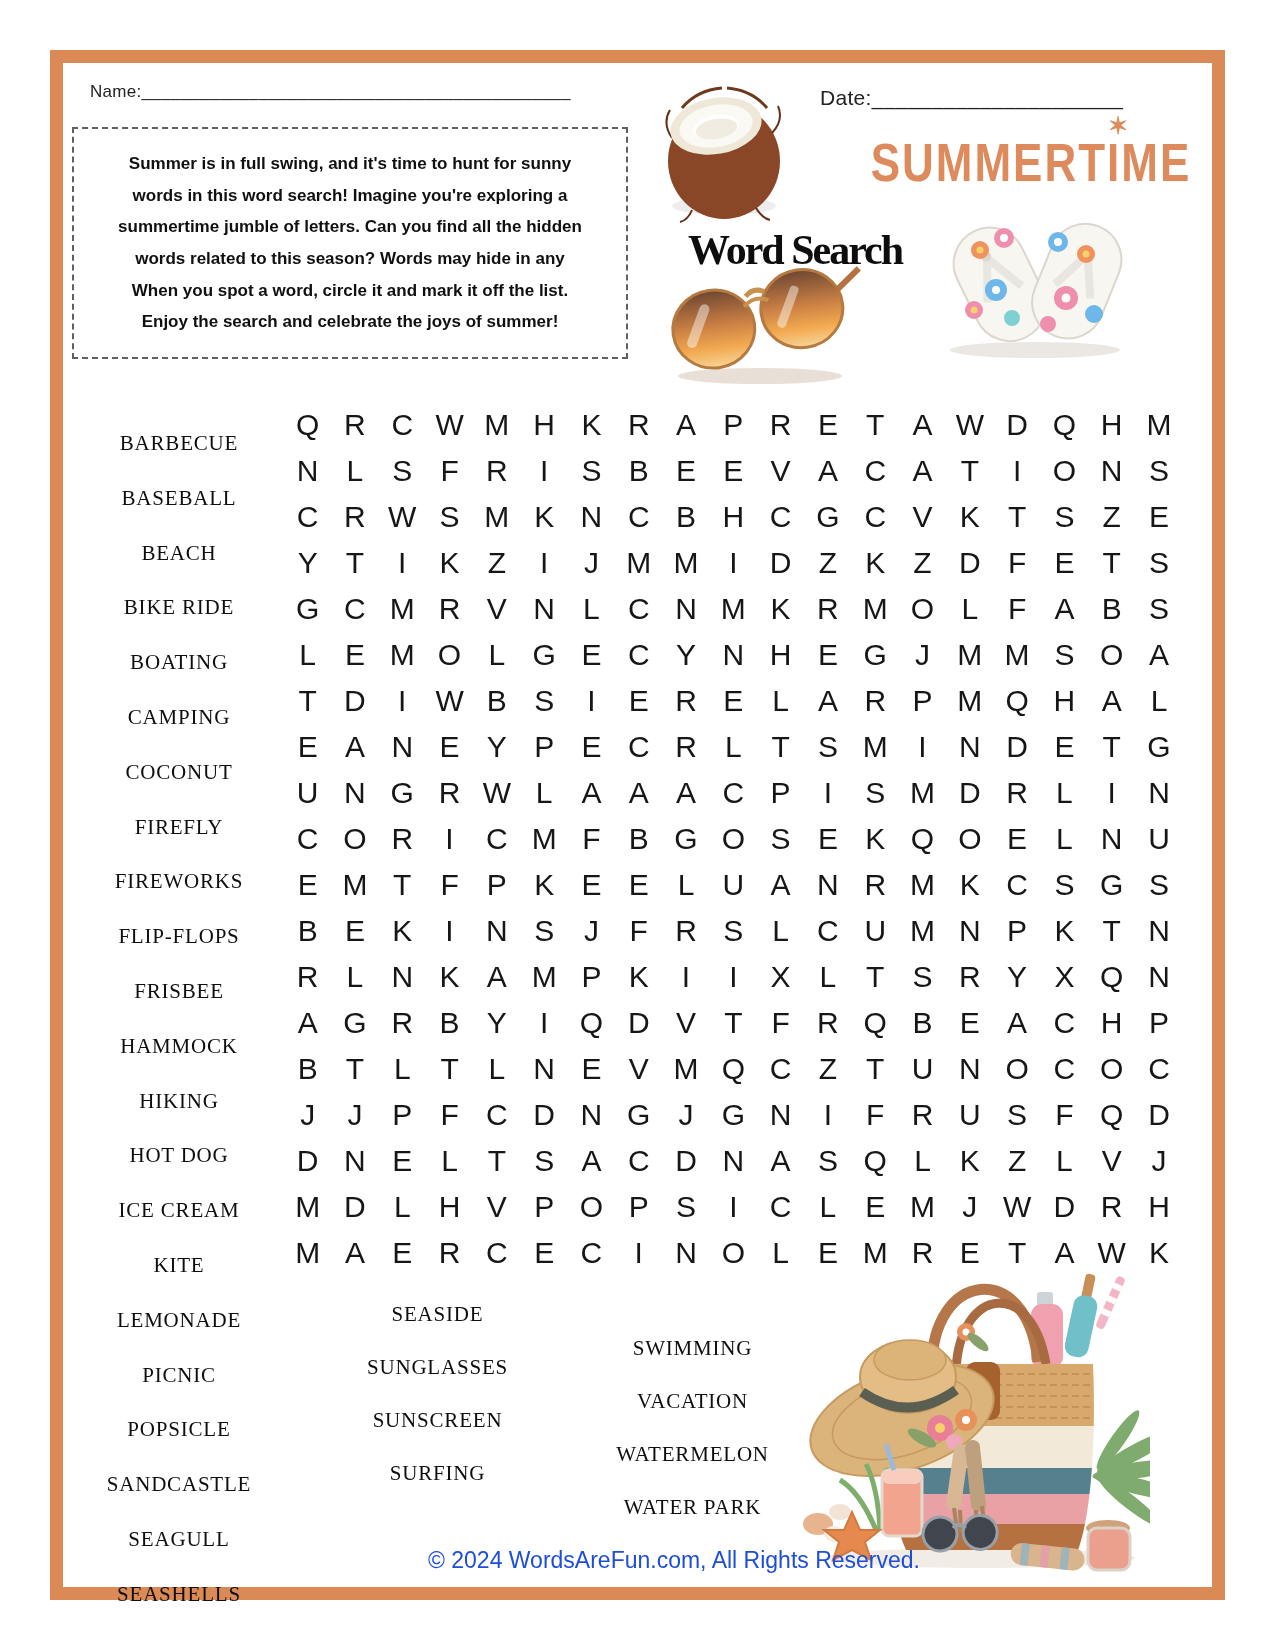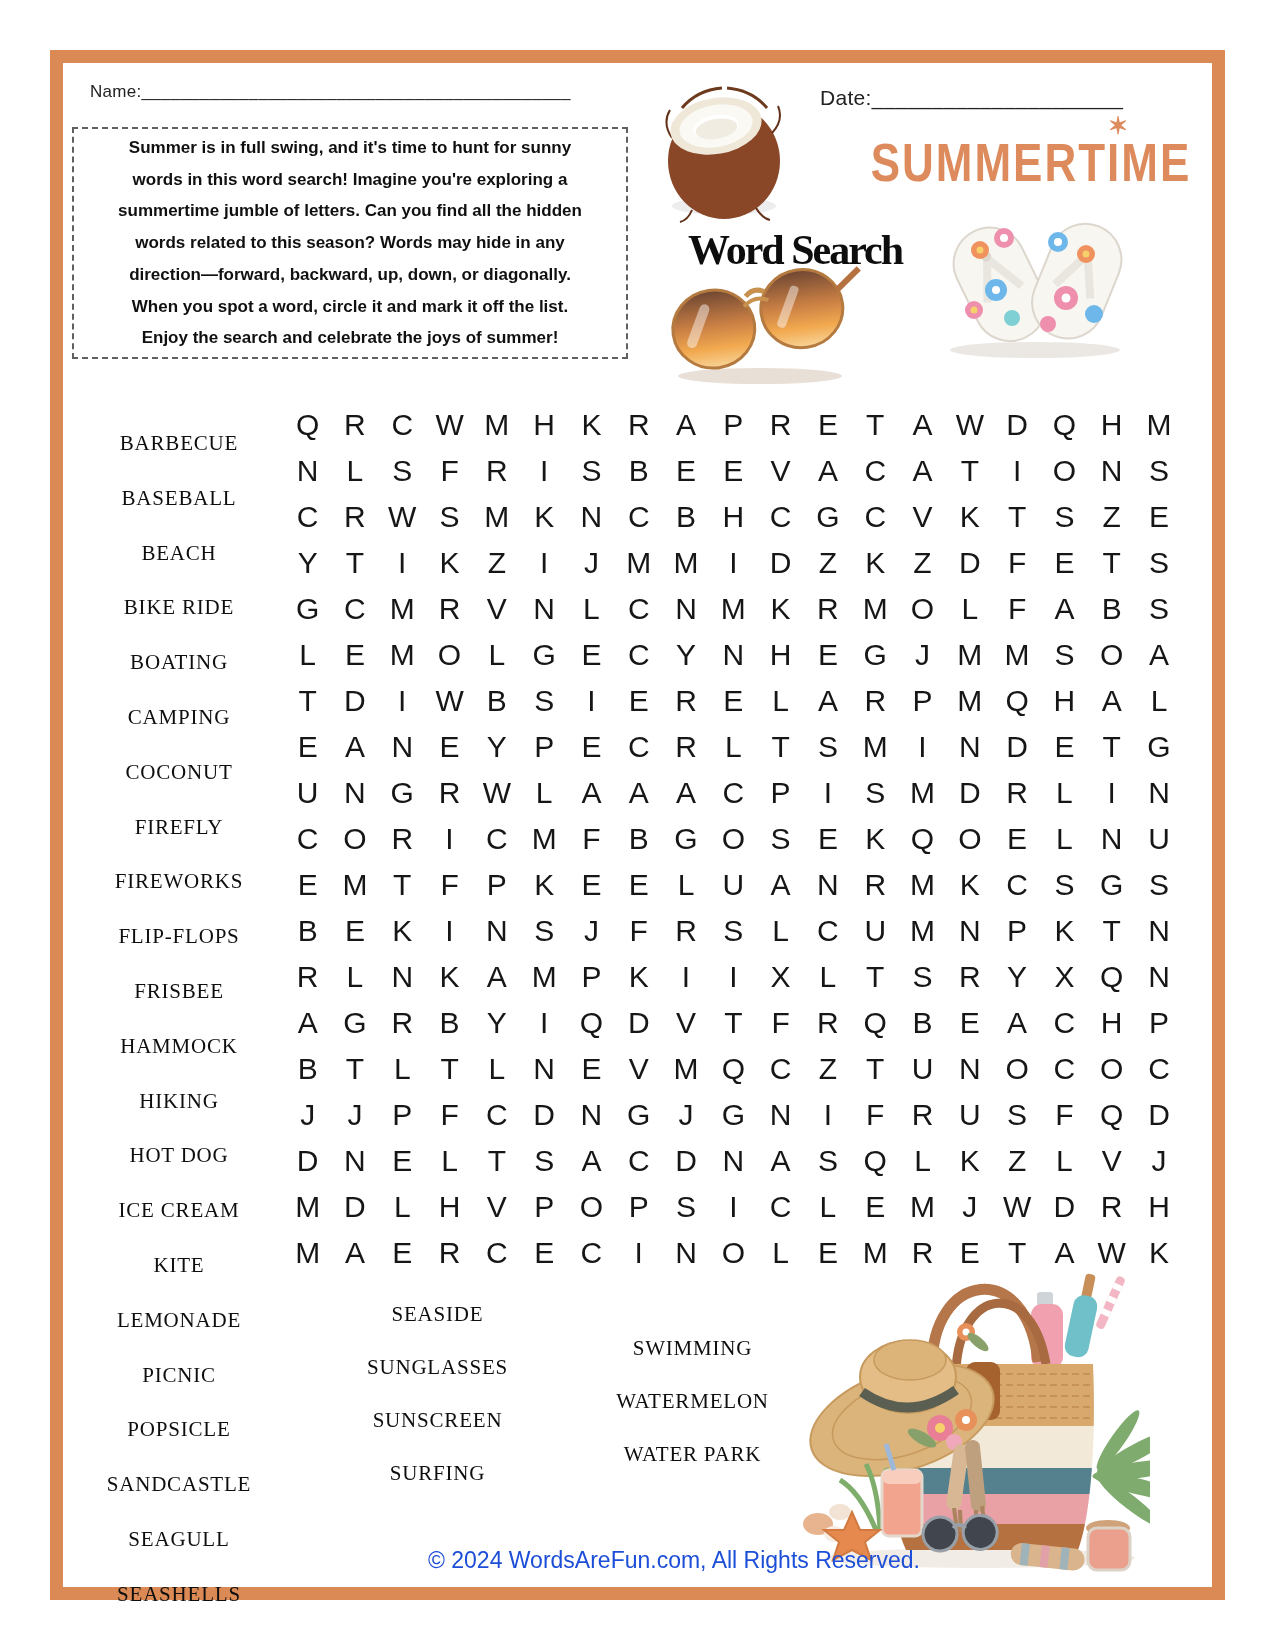--- a/index.html
+++ b/index.html
@@ -43,21 +43,20 @@
   <div class="frame"></div>
 
   <div class="name-line">Name:____________________________________________</div>
   <div class="date-line">Date:_____________________</div>
 
   <div class="intro-box" id="intro-text">
       <div>Summer is in full swing, and it's time to hunt for sunny</div>
       <div>words in this word search! Imagine you're exploring a</div>
       <div>summertime jumble of letters. Can you find all the hidden</div>
       <div>words related to this season? Words may hide in any</div>
-      <div>direction—forward, backward, up, down, or diagonally.</div>
       <div>When you spot a word, circle it and mark it off the list.</div>
       <div>Enjoy the search and celebrate the joys of summer!</div>
     </div>
 
   <svg class="illu" style="left:652px;top:78px;" width="140" height="145" viewBox="0 0 140 145">
     <ellipse cx="72" cy="128" rx="52" ry="9" fill="#000" opacity="0.07"></ellipse>
     <ellipse cx="72" cy="83" rx="56" ry="58" fill="#8a4728"></ellipse>
     <path d="M20,60 Q10,45 18,32 M120,55 Q132,42 126,28 M40,132 Q36,142 28,144 M104,130 Q110,140 118,142" stroke="#63311a" stroke-width="2" fill="none"></path>
     <path d="M30,30 Q45,12 70,10 M75,10 Q100,12 115,30" stroke="#6d3a1e" stroke-width="3" fill="none"></path>
     <g transform="rotate(-10 64 48)">
@@ -516,20 +515,21 @@
     </div>
 
   <div class="word-col" id="list-middle">
       <div class="word">SEASIDE</div>
       <div class="word">SUNGLASSES</div>
       <div class="word">SUNSCREEN</div>
       <div class="word">SURFING</div>
     </div>
   <div class="word-col" id="list-right">
       <div class="word">SWIMMING</div>
+      <div class="word">VACATION</div>
       <div class="word">WATERMELON</div>
       <div class="word">WATER PARK</div>
     </div>
 
   <svg class="illu" style="left:790px;top:1212px;" width="360" height="360" viewBox="0 0 360 360">
     <ellipse cx="190" cy="346" rx="155" ry="10" fill="#e7dfd3" opacity="0.6"></ellipse>
 
     <rect x="247" y="80" width="16" height="14" rx="3" fill="#cfd4d8"></rect>
     <rect x="241" y="92" width="32" height="64" rx="11" fill="#f0a0ae"></rect>
     <g transform="rotate(12 295 110)">

